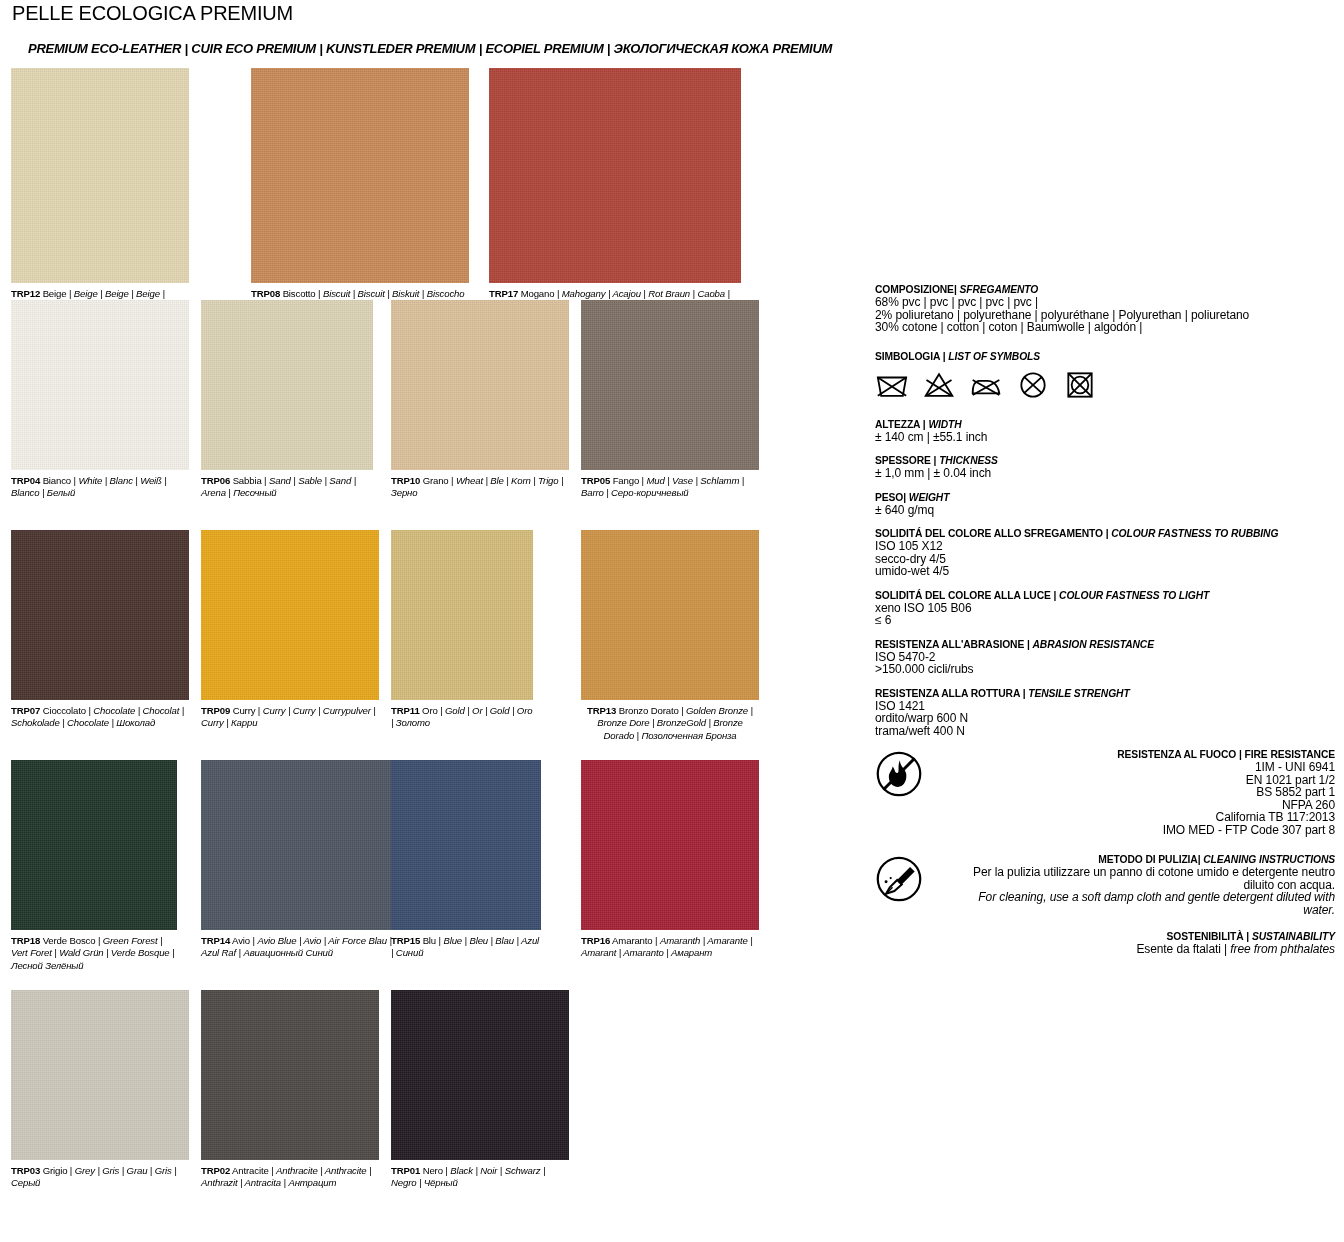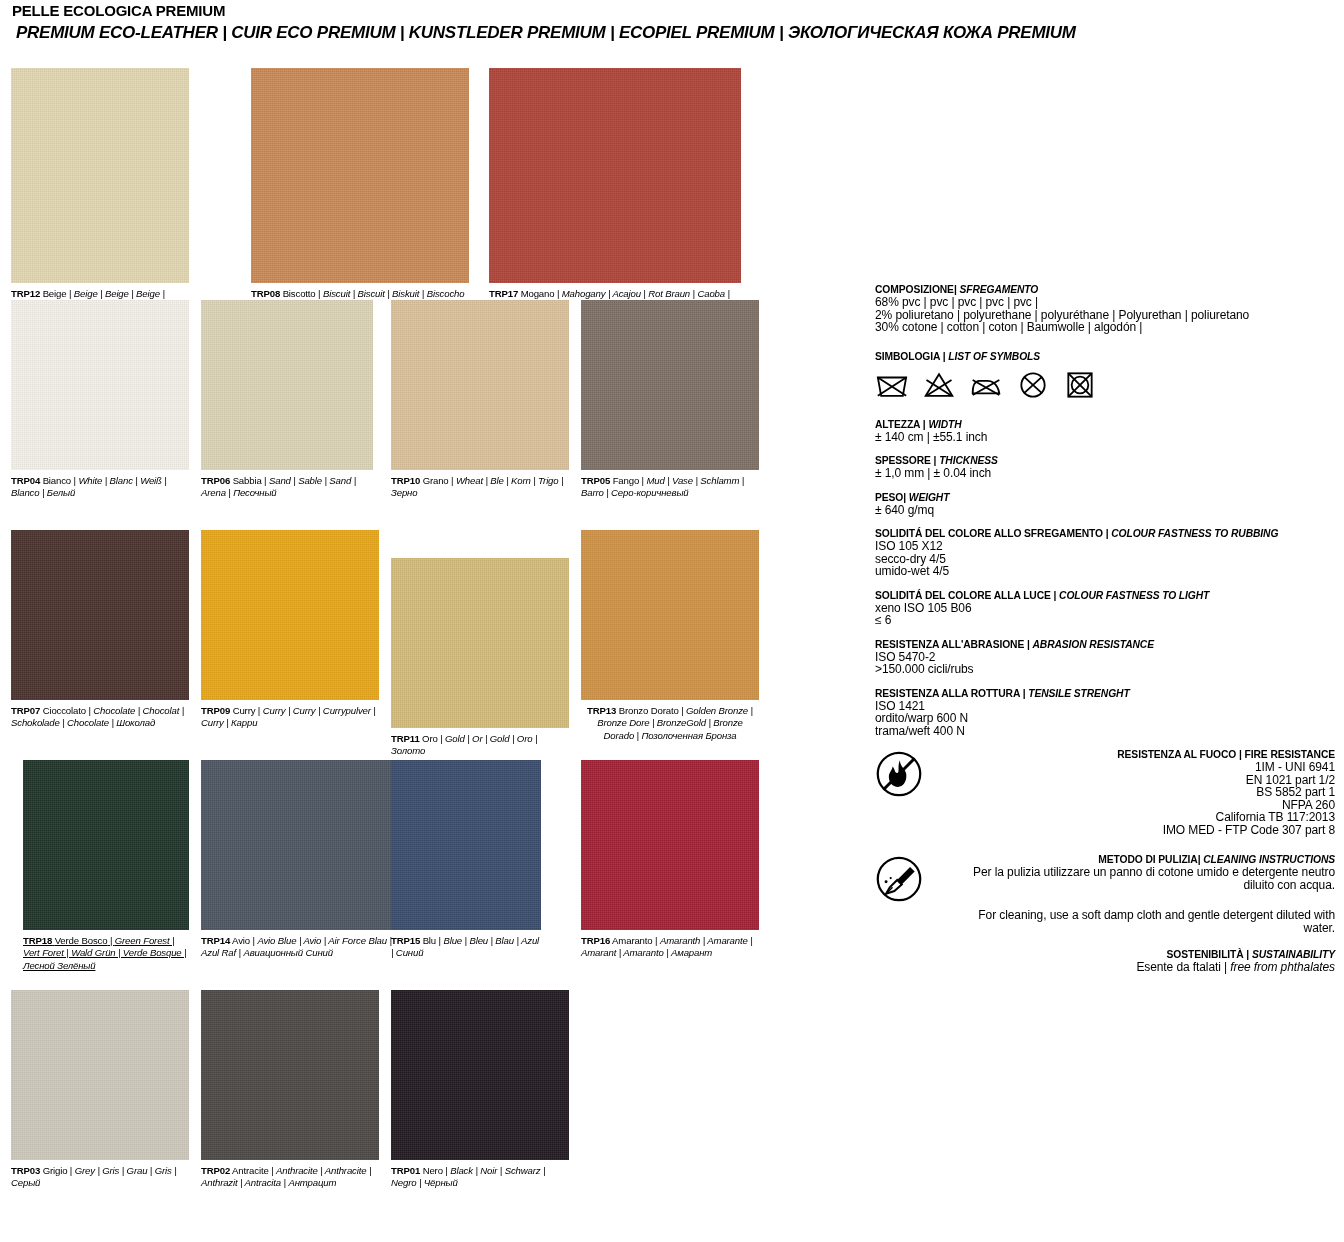--- a/index.html
+++ b/index.html
@@ -12,32 +12,32 @@
     height: 1242px;
     position: relative;
     font-family: "Liberation Sans", sans-serif;
     color: #000000;
     overflow: hidden;
   }
 
   
   .page-header { position: absolute; left: 12px; top: 2px; width: 820px; }
   .page-title {
-    font-size: 15px;
-    font-weight: bold;
+    font-size: 20px;
+    font-weight: normal;
     letter-spacing: -0.2px;
     margin: 0 0 3px 0;
     white-space: nowrap;
   }
   .page-subtitle {
-    font-size: 17px;
+    font-size: 13px;
     font-style: italic;
     font-weight: bold;
     letter-spacing: -0.25px;
-    margin: 4px;
+    margin: 16px;
     white-space: nowrap;
   }
 
   
   .swatch-grid { position: absolute; left: 11px; top: 68px; width: 760px; }
   .swatch-row { position: relative; width: 760px; }
   .swatch-row.row-tall { height: 230px; }
   .swatch-row.row-std  { height: 230px; }
 
   .swatch-cell { position: absolute; top: 0; }
@@ -160,31 +160,31 @@
     </div>
     <div class="swatch-row row-std" style="position: absolute; left: 0px; top: 462px; width: 760px;">
       <div class="swatch-cell" style="left: 0px; width: 178px;">
         <div class="swatch-chip" style="height: 170px; background: rgb(75, 53, 47);"></div>
         <div class="swatch-label"><span class="code">TRP07</span> <span class="first-name">Cioccolato</span> | <span class="names">Chocolate | Chocolat | Schokolade | Chocolate | Шоколад</span></div>
       </div>
       <div class="swatch-cell" style="left: 190px; width: 178px;">
         <div class="swatch-chip" style="height: 170px; background: rgb(232, 168, 28);"></div>
         <div class="swatch-label"><span class="code">TRP09</span> <span class="first-name">Curry</span> | <span class="names">Curry | Curry | Currypulver | Curry | Карри</span></div>
       </div>
-      <div class="swatch-cell" style="left: 380px; width: 178px; margin-top: 28px;">
+      <div class="swatch-cell" style="left: 380px; width: 142px;">
         <div class="swatch-chip" style="height: 170px; background: rgb(213, 188, 124);"></div>
         <div class="swatch-label"><span class="code">TRP11</span> <span class="first-name">Oro</span> | <span class="names">Gold | Or | Gold | Oro | Золото</span></div>
       </div>
       <div class="swatch-cell" style="left: 570px; width: 178px; text-align: center;">
         <div class="swatch-chip" style="height: 170px; background: rgb(207, 148, 71);"></div>
         <div class="swatch-label"><span class="code">TRP13</span> <span class="first-name">Bronzo Dorato</span> | <span class="names">Golden Bronze | Bronze Dore | BronzeGold | Bronze Dorado | Позолоченная Бронза</span></div>
       </div>
     </div>
     <div class="swatch-row row-std" style="position: absolute; left: 0px; top: 692px; width: 760px;">
-      <div class="swatch-cell" style="left: 12px; width: 166px; text-decoration: underline;">
+      <div class="swatch-cell" style="left: 0px; width: 166px;">
         <div class="swatch-chip" style="height: 170px; background: rgb(33, 54, 42);"></div>
         <div class="swatch-label"><span class="code">TRP18</span> <span class="first-name">Verde Bosco</span> | <span class="names">Green Forest | Vert Foret | Wald Grün | Verde Bosque | Лесной Зелёный</span></div>
       </div>
       <div class="swatch-cell" style="left: 190px; width: 196px;">
         <div class="swatch-chip" style="height: 170px; background: rgb(78, 87, 99);"></div>
         <div class="swatch-label"><span class="code">TRP14</span> <span class="first-name">Avio</span> | <span class="names">Avio Blue | Avio | Air Force Blau | Azul Raf | Авиационный Синий</span></div>
       </div>
       <div class="swatch-cell" style="left: 380px; width: 150px;">
         <div class="swatch-chip" style="height: 170px; background: rgb(59, 78, 110);"></div>
         <div class="swatch-label"><span class="code">TRP15</span> <span class="first-name">Blu</span> | <span class="names">Blue | Bleu | Blau | Azul | Синий</span></div>
@@ -328,21 +328,21 @@
       <path d="M38 13 L24 27 L29 32 L43 18 Z" fill="#000"></path>
       <path d="M24 27 L16 35 L12 42 L21 39 L29 32 Z" fill="none" stroke="#000" stroke-width="2.2"></path>
       <path d="M14 40 L19 35" stroke="#000" stroke-width="1.6"></path>
       <circle cx="12" cy="29" r="1.6" fill="#000"></circle>
       <circle cx="17" cy="25" r="1.2" fill="#000"></circle>
     </svg>
     <div class="spec-heading">
       <span>METODO DI PULIZIA</span><span>| </span><span class="en">CLEANING INSTRUCTIONS</span>
     </div>
     <div class="spec-line">Per la pulizia utilizzare un panno di cotone umido e detergente neutro diluito con acqua.</div>
-    <div class="spec-line" style="margin-top:18px;">For cleaning, use a soft damp cloth and gentle detergent diluted with water.</div>
+    <div class="spec-line" style="font-style:italic;">For cleaning, use a soft damp cloth and gentle detergent diluted with water.</div>
   </div>
 
   <div class="spec-block with-icon">
     <div class="spec-heading">
       <span>SOSTENIBILITÀ</span><span> | </span><span class="en">SUSTAINABILITY</span>
     </div>
     <div class="spec-line">
       <span>Esente da ftalati</span><span> | </span><span class="en">free from phthalates</span>
     </div>
   </div>

